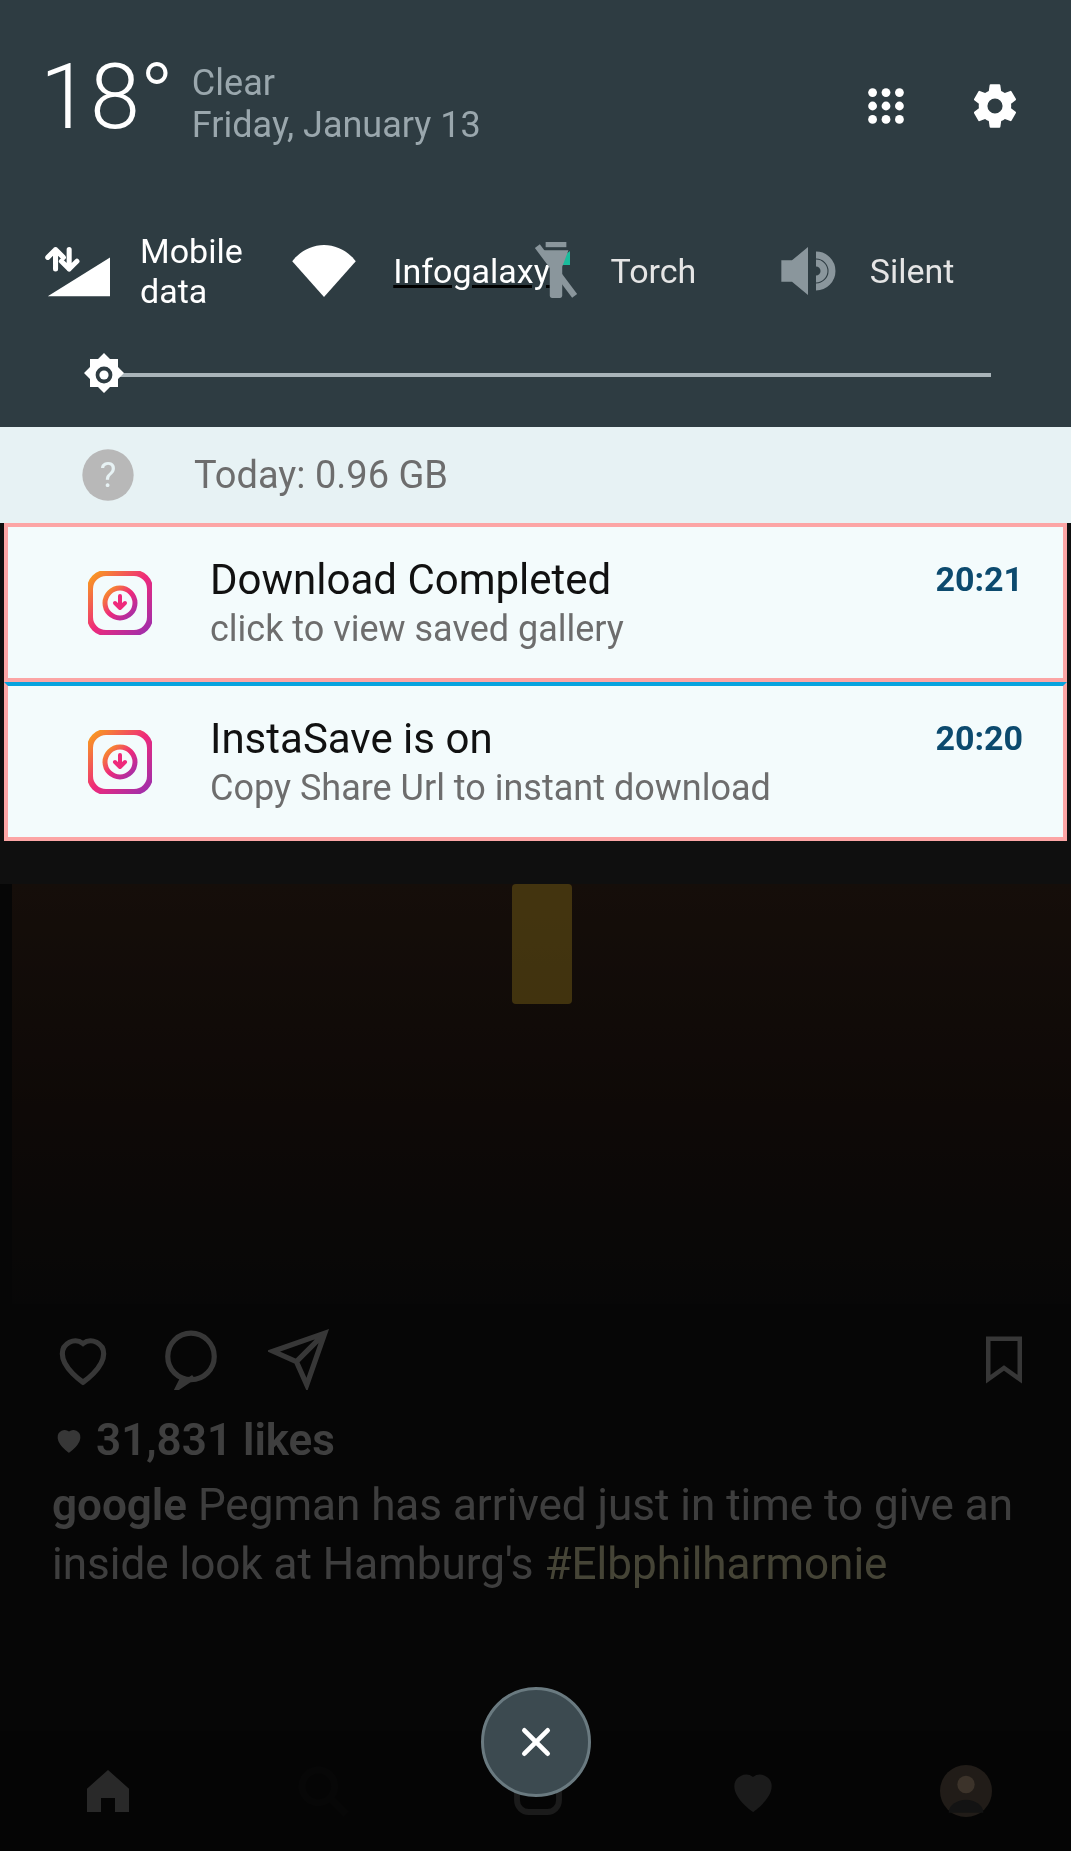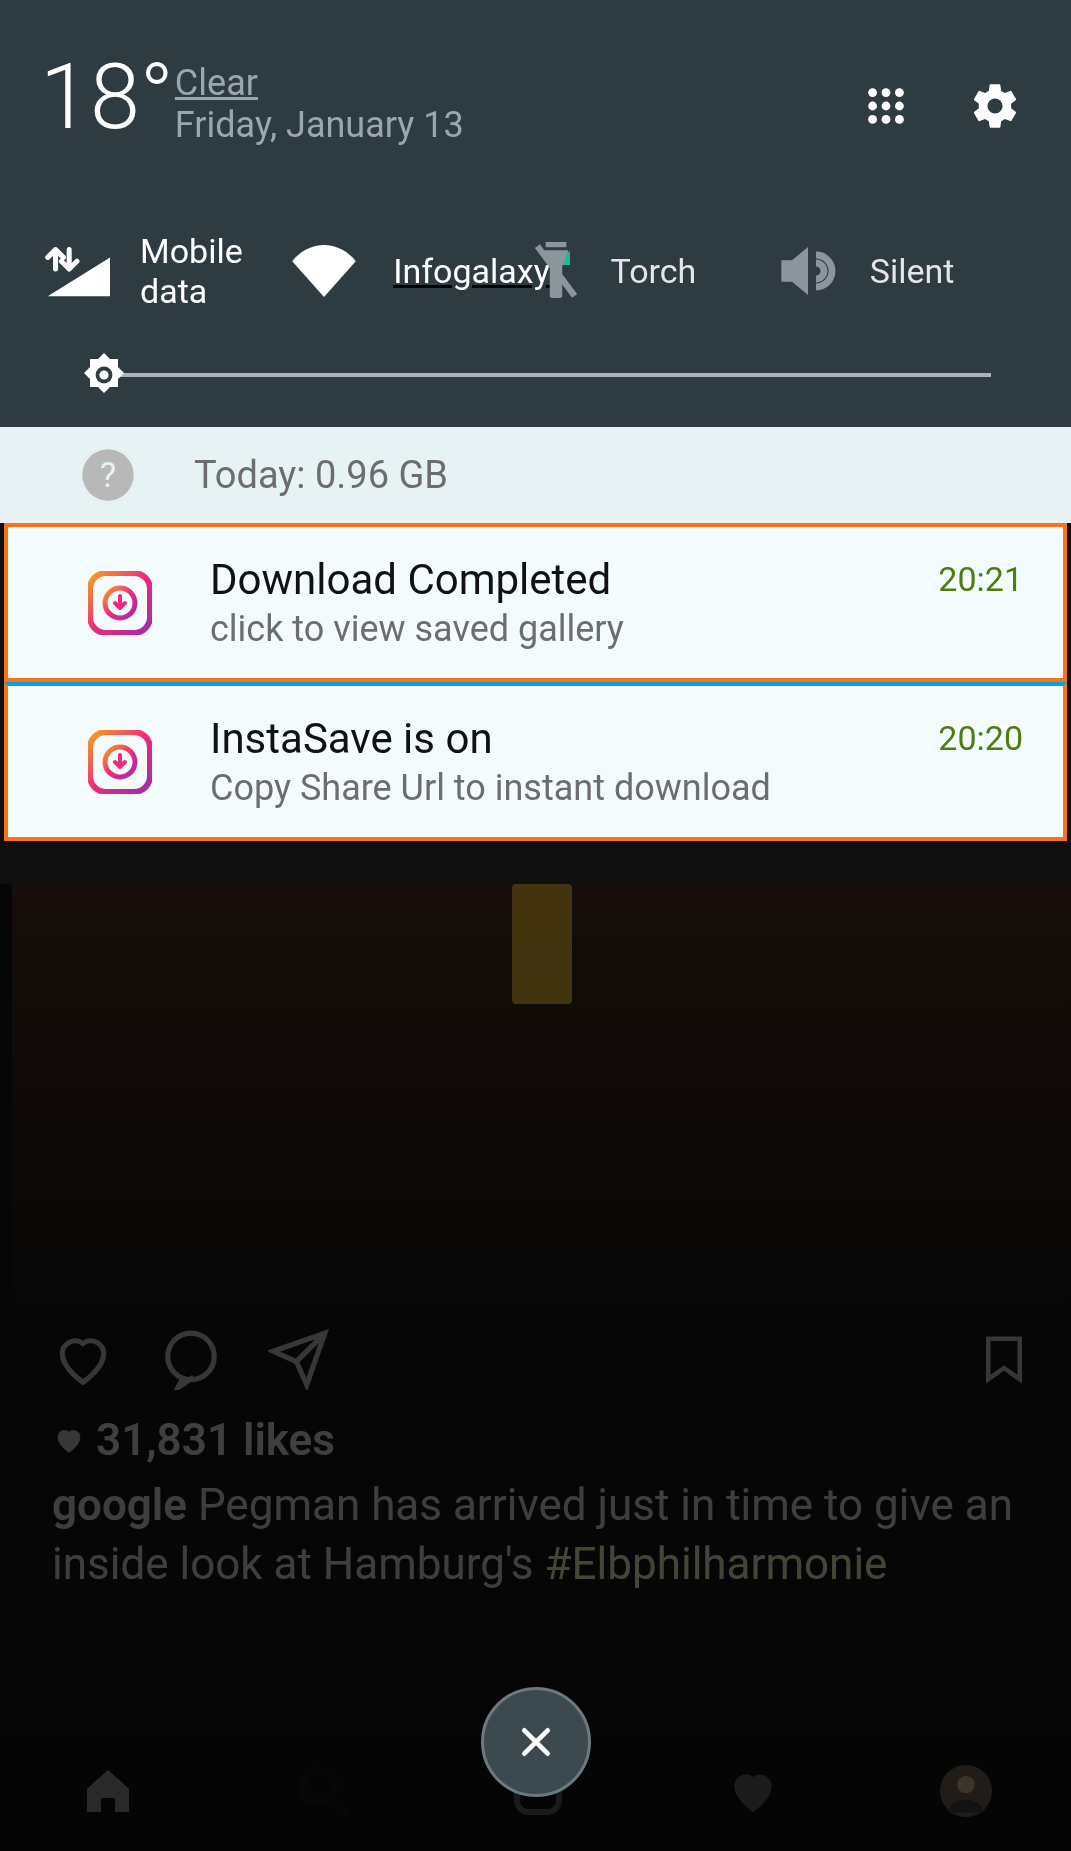--- a/index.html
+++ b/index.html
@@ -1,48 +1,48 @@
 <!DOCTYPE html>
 <html><head>
 <meta charset="utf-8">
 <style>
   * { margin: 0; padding: 0; box-sizing: border-box; font-family: Roboto, -apple-system, sans-serif; }
   body { width: 1071px; height: 1851px; background: #0f0f0f; position: relative; overflow: hidden; }
 
   .shade-header { background: #2e3c42; padding: 60px 50px 0 40px; }
   .header-top { display: flex; align-items: flex-start; justify-content: space-between; }
-  .weather-block { display: flex; align-items: flex-start; gap: 1px; }
+  .weather-block { display: flex; align-items: flex-start; gap: 18px; }
   .temp { color: #fff; font-size: 90px; font-weight: 300; line-height: 0.85; }
   .weather-text { padding-top: 2px; }
-  .condition { color: #9aa7ad; font-size: 36px; text-decoration: underline; }
+  .condition { color: #9aa7ad; font-size: 36px; }
   .date { color: #9aa7ad; font-size: 36px; }
   .header-icons { display: flex; align-items: center; gap: 60px; padding-top: 20px; }
 
   .qs-row { display: flex; justify-content: space-around; margin-top: 85px; padding: 0 0 12px 0;}
   .qs-tile { display: flex; align-items: center; gap: 30px; width: 25%; }
   .qs-label-on { color: #fff; font-size: 34px; }
   .qs-label-off { color: #e5e5e5; font-size: 34px; }
   .qs-wifi-wrap { display: flex; align-items: flex-start; gap: 2px; text-decoration: underline;}
   .wedge-tiny { display:inline-block; width:0; height:0; border-left:18px solid transparent; border-bottom:14px solid #1abc9c;}
 
   .brightness { padding: 50px 80px 50px 80px; display: flex; align-items: center; gap: 0; background:#2e3c42;}
   .br-track { position: relative; flex: 1; height: 4px; background: #a9b4b9; margin-left: 22px;}
   .br-thumb { position: absolute; left: -22px; top: -22px; }
 
   .notif-area { background: transparent; }
   .usage-bar { background: #e7f2f4; display: flex; align-items: center; gap: 58px; padding: 18px 0 18px 80px; height:96px;}
   .usage-text { color: #6d6d6d; font-size: 38px; }
 
-  .notif { background: #f3fbfc; margin: 0 4px; padding: 28px 40px 28px 80px; display: flex; align-items: center; gap: 58px; border: 4px solid #f97316; }
+  .notif { background: #f3fbfc; margin: 0 4px; padding: 28px 40px 28px 80px; display: flex; align-items: center; gap: 58px; border: 4px solid #fca5a5; }
   .notif + .notif { border-top: 4px solid #08a3de; }
   .notif-icon { width: 64px; height: 64px; border-radius: 16px; display:flex; align-items:center; justify-content:center;}
   .notif-body { flex: 1; }
   .notif-title { font-size: 42px; color: #111; }
   .notif-sub { font-size: 36px; color: #6d6d6d; margin-top: 4px; }
-  .notif-time { font-size: 34px; color: #4d7c0f; align-self: flex-start; margin-top:4px;}
+  .notif-time { font-size: 34px; color: #0c4a6e; align-self: flex-start; margin-top:4px;font-weight:bold;}
 
   .app-bg { position: absolute; top: 884px; left: 0; right: 0; bottom: 0; background: #0c0c0c; padding-left: 12px; }
   .photo-strip { height: 420px; background: linear-gradient(180deg, #2a1b14 0%, #1a120e 60%, #0f0f0f 100%); position: relative; }
   .photo-obj { position:absolute; left:50%; transform:translateX(-50%); top:0; width:60px; height:120px; background:#c9a227; border-radius:4px; opacity:0.55;}
   .post-actions { display: flex; align-items: center; padding: 24px 40px; gap: 46px; opacity:0.45;}
   .post-actions .spacer { flex: 1; }
   .likes { padding: 0 40px; color: #fff; font-size: 44px; font-weight: 600; display:flex; align-items:center; gap:10px; opacity:0.45;}
   .caption { padding: 10px 40px 0 40px; color: #e4e4e4; font-size: 44px; line-height: 1.35; opacity:0.5;}
   .caption .user { font-weight: 600; }
   .caption .hashtag { color: #fef9c3; }

